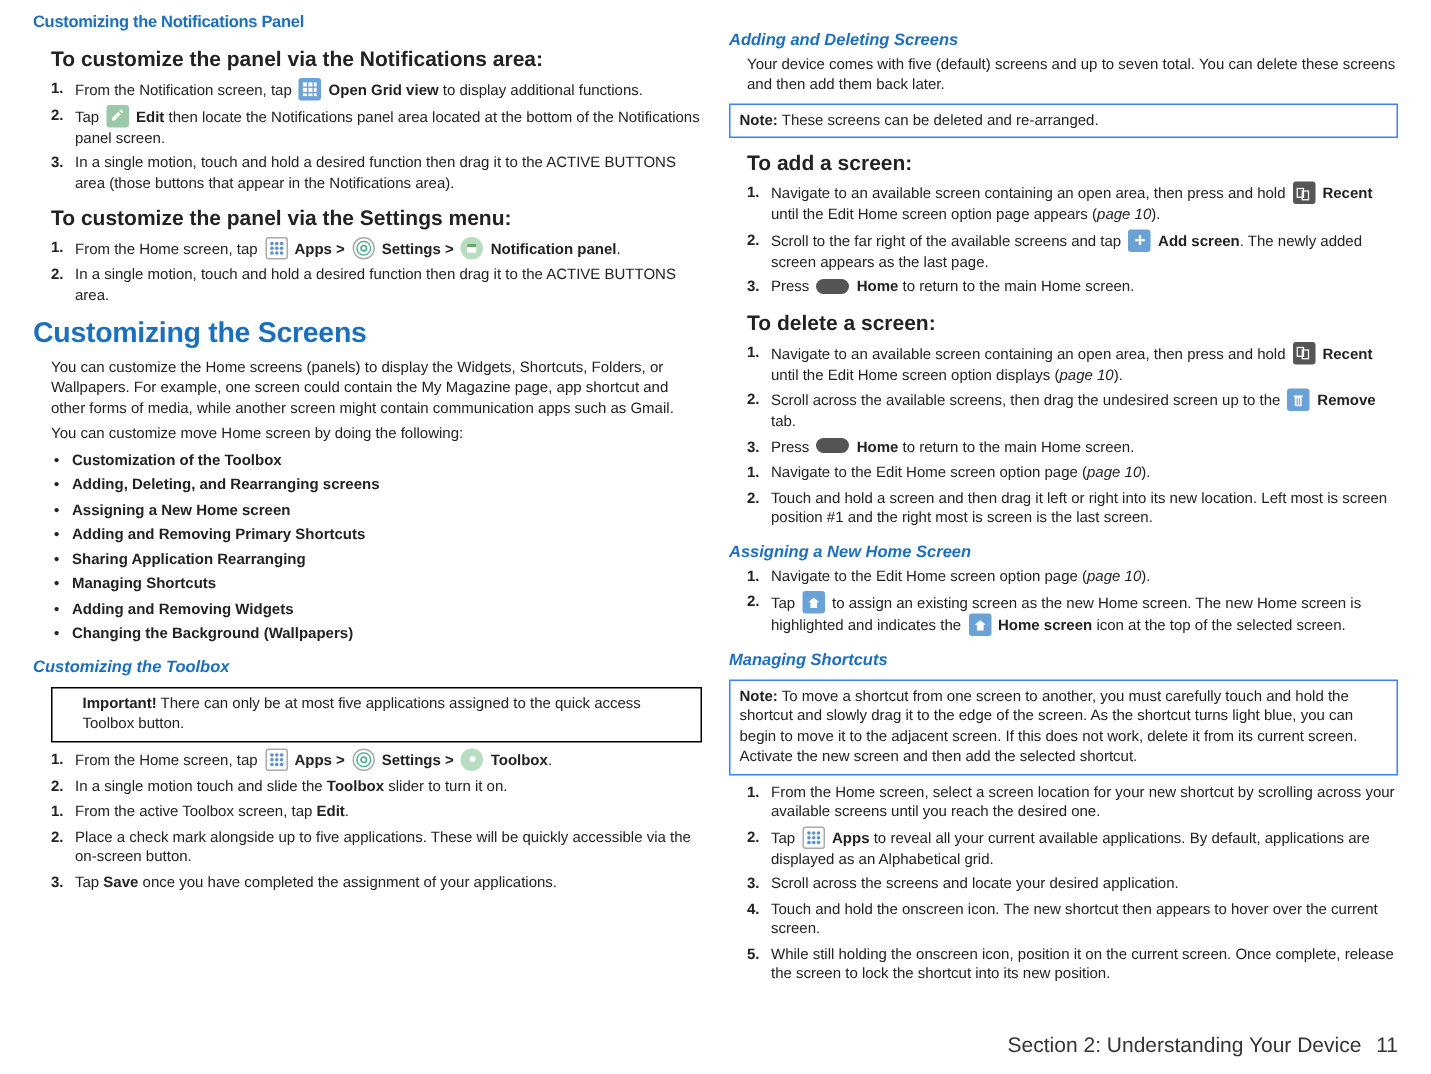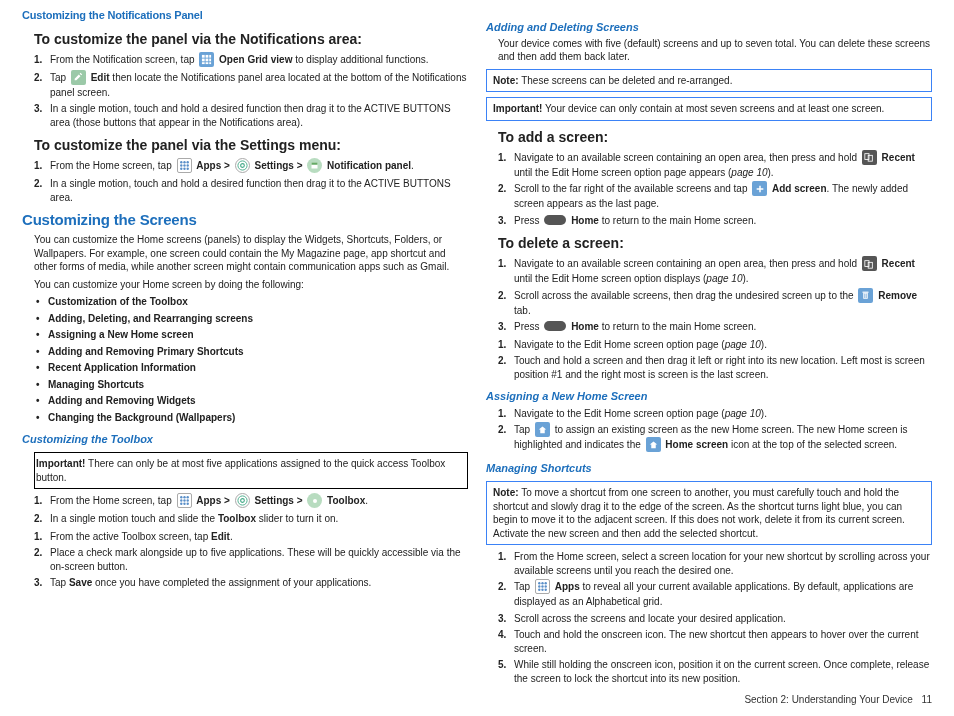--- a/index.html
+++ b/index.html
@@ -9,26 +9,26 @@
     color: #222;
     background: #fff;
     width: 954px;
     height: 716px;
     padding: 8px 22px 6px 22px;
     line-height: 1.35;
     position: relative;
   }
   .columns { display: flex; gap: 18px; }
   .col { flex: 1; min-width: 0; }
-  .h-blue-main { color: #1d6fbc; font-weight: bold; font-size: 15px; margin: 6px 0 3px 0; letter-spacing: -0.2px; }
+  .h-blue-main { color: #1d6fbc; font-weight: bold; font-size: 19px; margin: 6px 0 3px 0; letter-spacing: -0.2px; }
   .h-blue-sub { color: #1d6fbc; font-style: italic; font-weight: bold; font-size: 11px; margin: 8px 0 2px 0; }
   .h-bold { font-weight: bold; font-size: 14px; margin: 7px 0 4px 0; padding-left: 12px; }
   .para { margin: 2px 0 4px 0; padding-left: 12px; }
   .para-indented { margin: 2px 0 4px 0; padding-left: 12px; }
-  .note-box { border: 1px solid #000; padding: 4px 1px; margin: 5px 0 5px 12px; font-size: 10px; }
+  .note-box { border: 1px solid #000; padding: 4px 20px; margin: 5px 0 5px 12px; font-size: 10px; }
   .note-box .label { font-weight: bold; }
   .note-box-nopad { border: 1px solid #3b82f6; padding: 4px 6px; margin: 5px 0 5px 0; font-size: 10px; }
   .note-box-nopad .label { font-weight: bold; }
   ol.num { list-style: none; counter-reset: item; padding-left: 12px; margin: 2px 0 4px 0; }
   ol.num > li { counter-increment: item; margin: 3px 0; padding-left: 16px; position: relative; }
   ol.num > li::before { content: counter(item) "."; position: absolute; left: 0; font-weight: bold; }
   ul.bul { list-style: none; padding-left: 12px; margin: 2px 0 4px 0; }
   ul.bul > li { margin: 3px 0; padding-left: 14px; position: relative; font-weight: bold; }
   ul.bul > li::before { content: "•"; position: absolute; left: 2px; }
   .b { font-weight: bold; }
@@ -40,21 +40,21 @@
   .icon-gear { background: #fff; border: 1px solid #aaa; border-radius: 50%; }
   .icon-notif { background: #b8dcc0; border-radius: 50%; }
   .icon-tool { background: #b8dcc0; border-radius: 50%; }
   .icon-recent { background: #555; }
   .icon-add { background: #6aa2d6; color:#fff; font-weight:bold; }
   .icon-trash { background: #6aa2d6; }
   .icon-home { width: 22px; background: #555; border-radius: 7px; height:10px; }
   .icon-homescreen { background: #6aa2d6; }
   .icon-assign { background: #6aa2d6; }
   svg { display: block; }
-  .footer { position: absolute; bottom: 10px; right: 22px; font-size: 10px; color: #333; }
+  .footer { position: absolute; bottom: 10px; right: 22px; font-size: 14px; color: #333; }
   .footer .sec { }
   .footer .pg { margin-left: 6px; }
 </style>
 </head>
 <body>
 
 <div class="columns">
 
   <div class="col">
     <div class="h-blue-main" style="margin-top:0;font-size:11px;">Customizing the Notifications Panel</div>
@@ -127,27 +127,27 @@
               <rect x="2" y="2" width="8" height="3" fill="#6a6"></rect>
             </svg>
         </span>
         <span class="b">Notification panel</span>.
       </li>
       <li>In a single motion, touch and hold a desired function then drag it to the ACTIVE BUTTONS area.</li>
     </ol>
 
     <div class="h-blue-main">Customizing the Screens</div>
     <div class="para">You can customize the Home screens (panels) to display the Widgets, Shortcuts, Folders, or Wallpapers. For example, one screen could contain the My Magazine page, app shortcut and other forms of media, while another screen might contain communication apps such as Gmail.</div>
-    <div class="para">You can customize your Home screen by doing the following:</div>
+    <div class="para">You can customize move Home screen by doing the following:</div>
     <ul class="bul">
       <li>Customization of the Toolbox</li>
       <li>Adding, Deleting, and Rearranging screens</li>
       <li>Assigning a New Home screen</li>
       <li>Adding and Removing Primary Shortcuts</li>
-      <li>Recent Application Information</li>
+      <li>Sharing Application Rearranging</li>
       <li>Managing Shortcuts</li>
       <li>Adding and Removing Widgets</li>
       <li>Changing the Background (Wallpapers)</li>
     </ul>
 
     <div class="h-blue-sub">Customizing the Toolbox</div>
     <div class="note-box">
       <span class="label">Important!</span>
       <span>There can only be at most five applications assigned to the quick access Toolbox button.</span>
     </div>
@@ -207,24 +207,20 @@
   </div>
 
   <div class="col">
     <div class="h-blue-sub" style="margin-top:12px">Adding and Deleting Screens</div>
     <div class="para-indented">Your device comes with five (default) screens and up to seven total. You can delete these screens and then add them back later.</div>
 
     <div class="note-box-nopad">
       <span class="label">Note:</span>
       <span>These screens can be deleted and re-arranged.</span>
     </div>
-    <div class="note-box-nopad">
-      <span class="label">Important!</span>
-      <span>Your device can only contain at most seven screens and at least one screen.</span>
-    </div>
 
     <div class="h-bold" style="padding-left:12px">To add a screen:</div>
     <ol class="num">
       <li>
         <span>Navigate to an available screen containing an open area, then press and hold</span>
         <span class="icon-box icon-recent">
           <svg width="10" height="10" viewBox="0 0 12 12">
               <rect x="1" y="2" width="5" height="7" fill="none" stroke="#fff" stroke-width="1"></rect>
               <rect x="5" y="4" width="5" height="7" fill="none" stroke="#fff" stroke-width="1"></rect>
             </svg>

